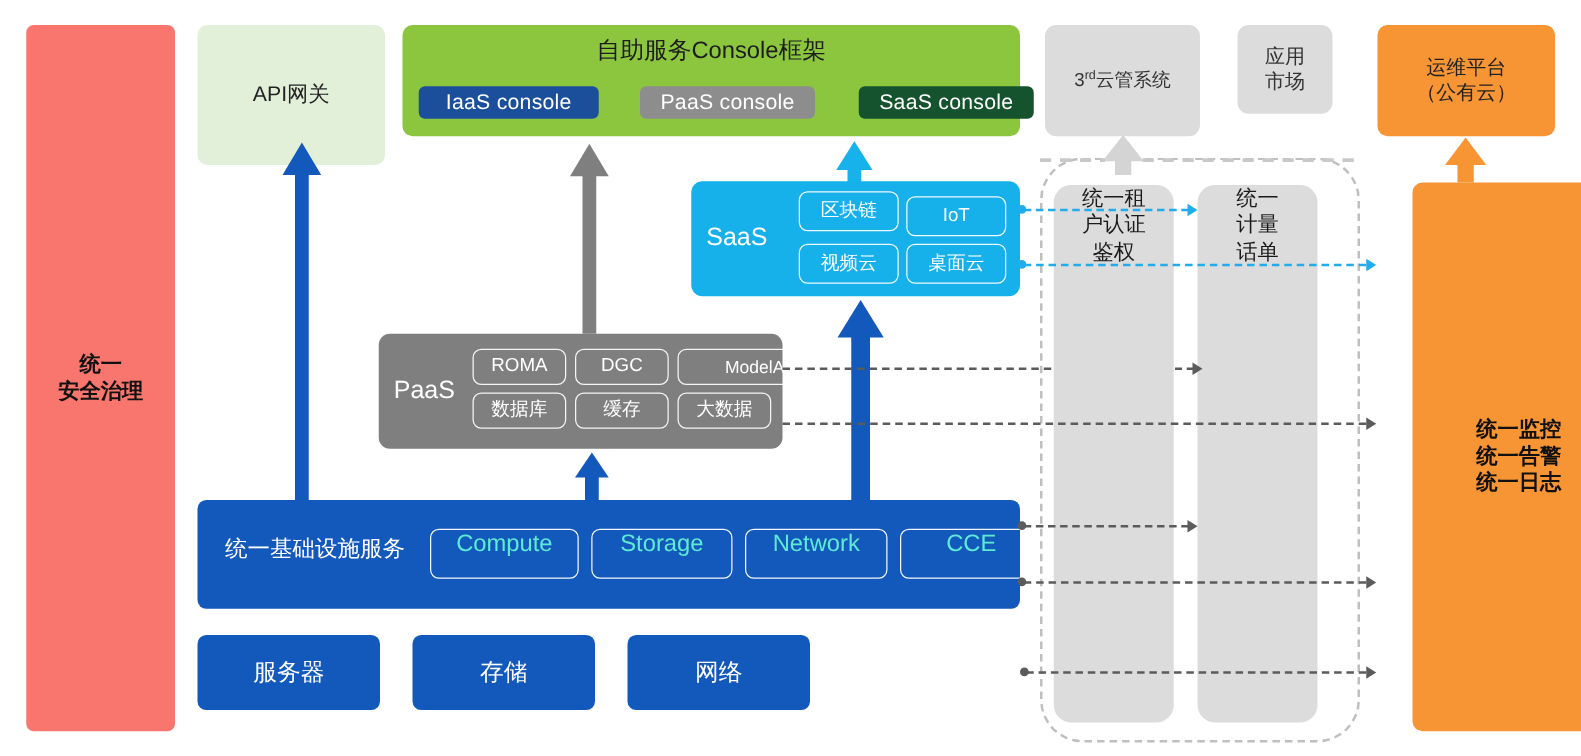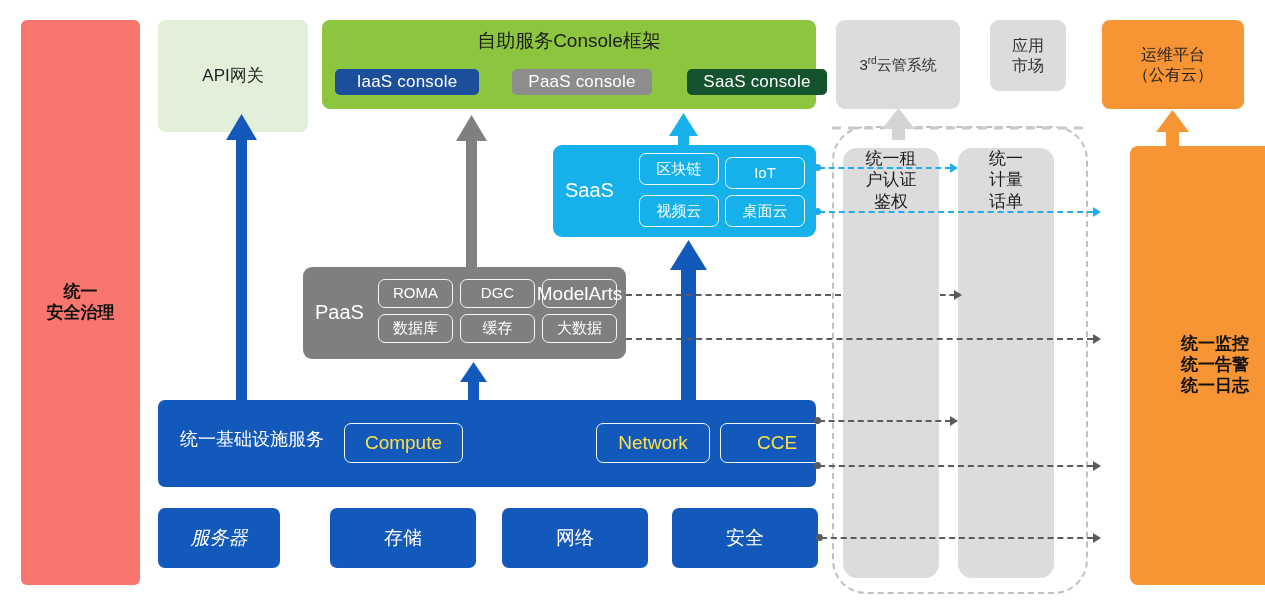--- a/index.html
+++ b/index.html
@@ -92,49 +92,49 @@
   
   #paas-layer{
     left:303px;top:267px;width:323px;height:92px;
     background:#7F7F7F;border-radius:9px;display:block;
   }
   #paas-layer .lbl{
     position:absolute;left:12px;top:33px;color:#fff;font-size:20px;
   }
   #p-roma{left:75px;top:12px;width:73px;height:27px;}
   #p-dgc{left:157px;top:12px;width:73px;height:27px;}
-  #p-modelarts{left:239px;top:12px;width:73px;height:27px;font-size:19px;}
+  #p-modelarts{left:239px;top:12px;width:73px;height:27px;font-size:14px;padding-left:32px;}
   #p-db{left:75px;top:47px;width:73px;height:27px;}
   #p-cache{left:157px;top:47px;width:73px;height:27px;}
   #p-bigdata{left:239px;top:47px;width:73px;height:27px;}
 
   
   #iaas-bar{
     left:158px;top:400px;width:658px;height:87px;
     background:#1359BC;border-radius:7px;display:block;
   }
   #iaas-bar .lbl{
     position:absolute;left:22px;top:29px;color:#fff;font-size:18px;
   }
   .infra-pill{
     position:absolute;top:23px;height:38px;border:1.6px solid rgba(255,255,255,.95);
-    border-radius:7px;color:#fde047;display:flex;align-items:center;justify-content:center;
+    border-radius:7px;color:#5eead4;display:flex;align-items:flex-start;justify-content:center;
     font-size:19px;
   }
   #p-compute{left:186px;width:117px;}
   #p-storage{left:315px;width:111px;}
   #p-network{left:438px;width:112px;}
   #p-cce{left:562px;width:112px;}
 
   
   .hw{
     position:absolute;top:508px;height:60px;background:#1359BC;color:#fff;
     border-radius:7px;display:flex;align-items:center;justify-content:center;font-size:19px;
   }
-  #hw-server{left:158px;width:122px;font-style:italic;}
+  #hw-server{left:158px;width:146px;}
   #hw-storage{left:330px;width:146px;}
   #hw-network{left:502px;width:146px;}
   #hw-security{left:672px;width:146px;}
 
   
   #tenant-container{
     position:absolute;left:832px;top:126px;width:252px;height:464px;
     border:2px dashed #BFBFBF;border-radius:34px;
   }
   .gray-col{
@@ -240,39 +240,39 @@
     <div class="svc-pill" id="p-bigdata">
       <span>大数据</span>
     </div>
   </div>
 
   <div class="box" id="iaas-bar">
     <div class="lbl">统一基础设施服务</div>
     <div class="infra-pill" id="p-compute">
       <span>Compute</span>
     </div>
+    <div class="infra-pill" id="p-storage">
+      <span>Storage</span>
+    </div>
     <div class="infra-pill" id="p-cce">
       <span>CCE</span>
     </div>
     <div class="infra-pill" id="p-network">
       <span>Network</span>
     </div>
   </div>
 
   <div class="hw" id="hw-server">
     <span>服务器</span>
   </div>
   <div class="hw" id="hw-storage">
     <span>存储</span>
   </div>
   <div class="hw" id="hw-network">
     <span>网络</span>
-  </div>
-  <div class="hw" id="hw-security">
-    <span>安全</span>
   </div>
 
   <div id="tenant-container"></div>
   <div class="gray-col" id="tenant-auth">
     <span class="nowrap">统一租
 户认证
 鉴权</span>
   </div>
   <div class="gray-col" id="metering">
     <span class="nowrap">统一

